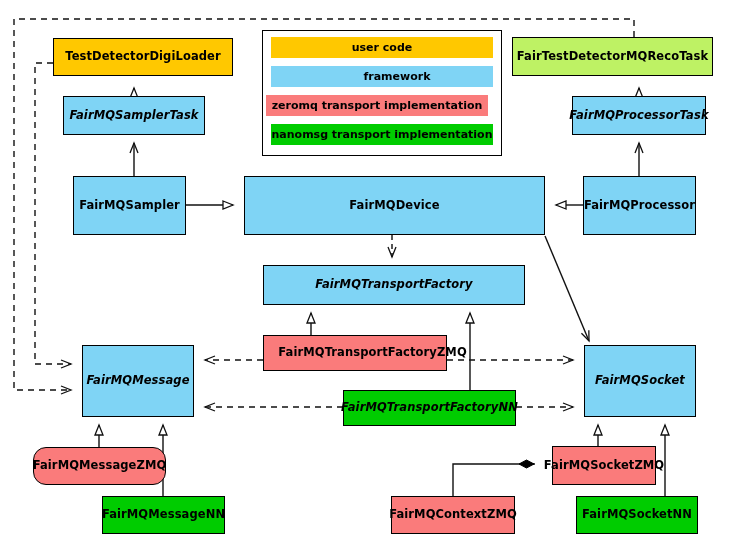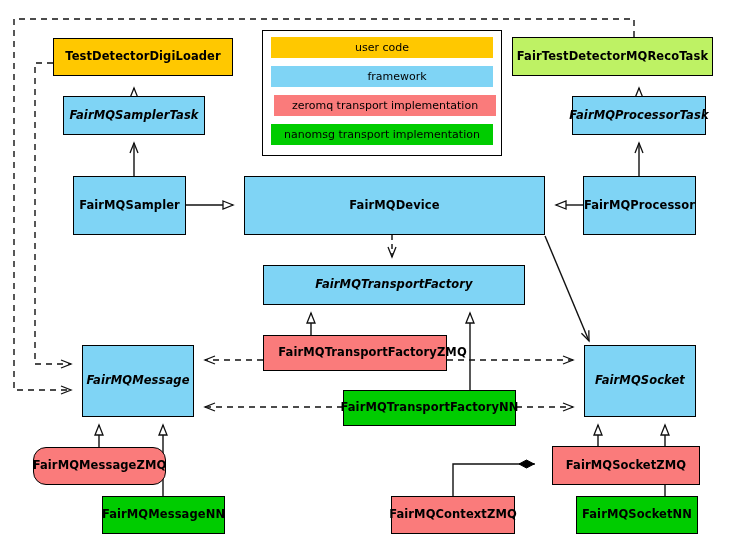--- a/index.html
+++ b/index.html
@@ -48,21 +48,21 @@
     background: #ffffff;
     z-index: 3;
   }
   .legend-row {
     position: absolute;
     box-sizing: border-box;
     display: flex;
     align-items: center;
     justify-content: center;
     font-size: 11px;
-    font-weight: normal;
+    font-weight: bold;
     color: #000000;
     z-index: 4;
   }
 </style>
 </head>
 <body>
 
 <div id="canvas">
 
   <svg id="edges" viewBox="0 0 748 549">
@@ -128,21 +128,21 @@
   <div class="legend-box" style="left:262px; top:30px; width:240px; height:126px;"></div>
 
   <div class="legend-row" style="left:271px; top:37px; width:222px; height:21px; background:#FFC800;">
     <span>user code</span>
   </div>
 
   <div class="legend-row" style="left:271px; top:66px; width:222px; height:21px; background:#7FD4F5;padding-left:30px;">
     <span>framework</span>
   </div>
 
-  <div class="legend-row" style="left:274px; top:95px; width:222px; height:21px; background:#FA7B7B;">
+  <div class="legend-row" style="left:266px; top:95px; width:222px; height:21px; background:#FA7B7B;">
     <span>zeromq transport implementation</span>
   </div>
 
   <div class="legend-row" style="left:271px; top:124px; width:222px; height:21px; background:#00CC00;">
     <span>nanomsg transport implementation</span>
   </div>
 
   <div class="node" style="left:53px; top:38px; width:180px; height:38px; background:#FFC800;">
     <span>TestDetectorDigiLoader</span>
   </div>
@@ -172,41 +172,41 @@
   </div>
 
   <div class="node abstract" style="left:263px; top:265px; width:262px; height:40px; background:#7FD4F5;">
     <span>FairMQTransportFactory</span>
   </div>
 
   <div class="node" style="left:263px; top:335px; width:184px; height:36px; background:#FA7B7B;padding-left:35px;">
     <span>FairMQTransportFactoryZMQ</span>
   </div>
 
-  <div class="node" style="left:343px; top:390px; width:173px; height:36px; background:#00CC00;">
+  <div class="node" style="left:343px; top:390px; width:173px; height:36px; background:#00CC00;font-style:italic;">
     <span>FairMQTransportFactoryNN</span>
   </div>
 
   <div class="node abstract" style="left:82px; top:345px; width:112px; height:72px; background:#7FD4F5;">
     <span>FairMQMessage</span>
   </div>
 
   <div class="node abstract" style="left:584px; top:345px; width:112px; height:72px; background:#7FD4F5;">
     <span>FairMQSocket</span>
   </div>
 
   <div class="node" style="left:33px; top:447px; width:133px; height:38px; background:#FA7B7B;border-radius:13px;">
     <span>FairMQMessageZMQ</span>
   </div>
 
   <div class="node" style="left:102px; top:496px; width:123px; height:38px; background:#00CC00;">
     <span>FairMQMessageNN</span>
   </div>
 
-  <div class="node" style="left:552px; top:446px; width:148px; height:39px; background:#FA7B7B;">
+  <div class="node" style="left:552px; top:446px; width:104px; height:39px; background:#FA7B7B;">
     <span>FairMQSocketZMQ</span>
   </div>
 
   <div class="node" style="left:391px; top:496px; width:124px; height:38px; background:#FA7B7B;">
     <span>FairMQContextZMQ</span>
   </div>
 
   <div class="node" style="left:576px; top:496px; width:122px; height:38px; background:#00CC00;">
     <span>FairMQSocketNN</span>
   </div>

